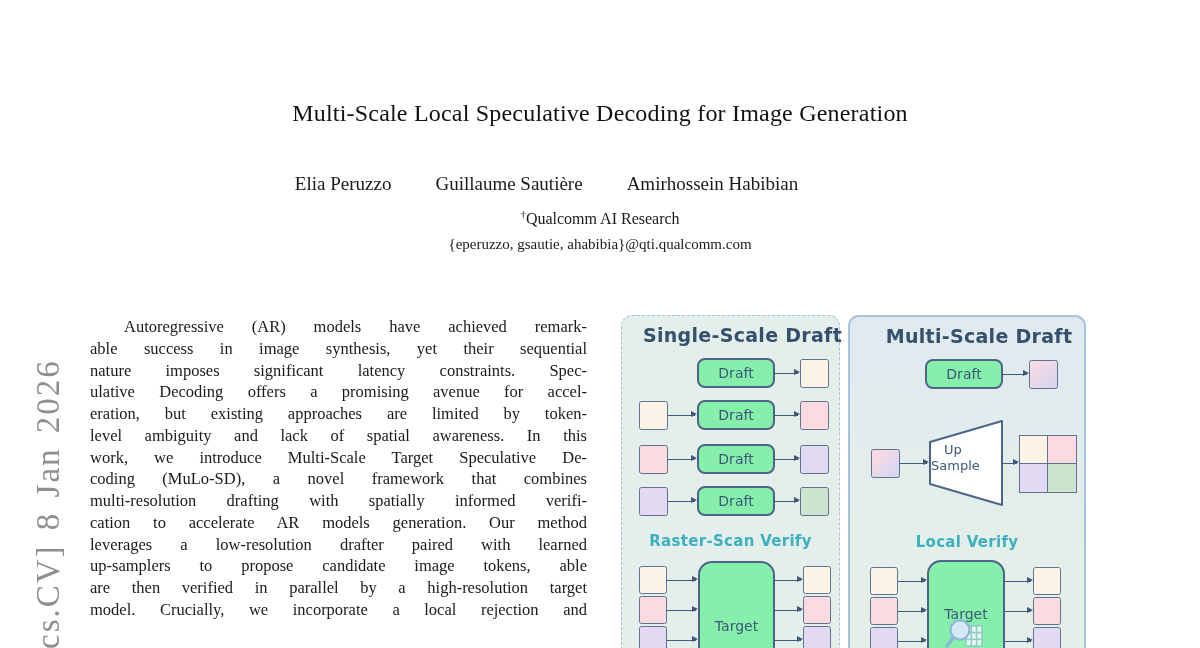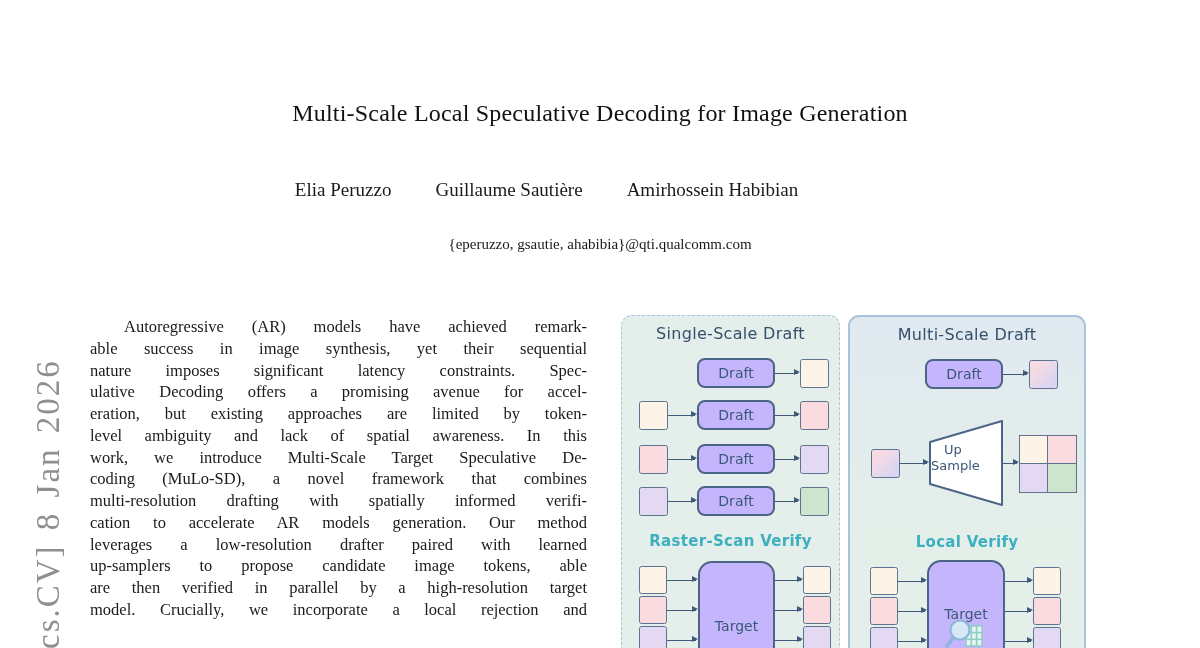--- a/index.html
+++ b/index.html
@@ -5,21 +5,21 @@
   * { margin:0; padding:0; box-sizing:border-box; }
   html,body { background:#ffffff; }
   .page {
     position:relative; width:1200px; height:648px; overflow:hidden;
     background:#ffffff; font-family:"Liberation Serif", serif; color:#1a1a1a;
   }
 
   
   .title { position:absolute; top:100px; left:0; width:1200px; text-align:center;
            font-size:24px; color:#111; letter-spacing:.2px; }
-  .authors { position:absolute; top:179px; left:0; width:1093px;
+  .authors { position:absolute; top:173px; left:0; width:1093px;
              display:flex; justify-content:center; gap:44px; font-size:19px; }
   .affil { position:absolute; top:208px; left:0; width:1200px; text-align:center; font-size:16px; }
   .affil sup { font-size:11px; }
   .email { position:absolute; top:236px; left:0; width:1200px; text-align:center; font-size:15px; }
 
   
   .arxiv-stamp {
     position:absolute; left:30px; top:662px; transform:rotate(-90deg); transform-origin:0 0;
     font-size:33px; color:#8f8f8f; white-space:nowrap; letter-spacing:2px; word-spacing:4px;
   }
@@ -31,28 +31,28 @@
   .abstract .line.indent { padding-left:34px; }
 
   
   .figure { position:absolute; left:615px; top:315px; width:485px; height:360px;
             font-family:"DejaVu Sans", sans-serif; }
   .panel { position:absolute; top:0; height:352px; border-radius:11px;
            background:var(--panel-bg,#e4eeeb); }
   .panel.dashed { left:6px;  width:219px; border:1.6px dashed var(--panel-border,#a9c3da); }
   .panel.solid  { left:233px; width:238px; border:2.5px solid var(--panel-border,#a9c3da);
                   background:linear-gradient(180deg,#e0e9f0 0%, #e4efe9 65%); }
-  .panel-title { position:absolute; top:8px; left:0; width:100%; text-align:center;
-                 font-size:16px; font-weight:normal; color:var(--navy-header,#35506d);
+  .panel-title { position:absolute; top:8px; left:12px; width:100%; text-align:center;
+                 font-size:19px; font-weight:bold; color:var(--navy-header,#35506d);
                  letter-spacing:.3px; }
   .verify-title { position:absolute; top:216px; left:0; width:100%; text-align:center;
                   font-size:15px; font-weight:bold; color:var(--teal-header,#3cb0bf);
                   letter-spacing:.3px; }
 
-  .box { position:absolute; background:#c4b5fd; border:2px solid var(--shape-border,#4c6586);
+  .box { position:absolute; background:#86efac; border:2px solid var(--shape-border,#4c6586);
          border-radius:8px; display:flex; align-items:center; justify-content:center;
          font-size:14px; color:var(--box-text,#3b5878); }
   .box.target { border-radius:14px; flex-direction:column; justify-content:flex-start; }
   .target-label { margin-top:54px; font-size:14px; color:var(--box-text,#3b5878); }
   .panel.dashed .target-label { margin-top:55px; }
 
   .sq { position:absolute; width:29px; height:29px; border:1.5px solid #5d7390; border-radius:2.5px; }
   .sq.small { width:28px; height:28px; }
 
   .grid2 { position:absolute; display:grid; grid-template-columns:29px 29px;
@@ -78,20 +78,21 @@
 <div class="page">
 
   <div class="arxiv-stamp">[cs.CV] 8 Jan 2026</div>
 
   <div class="title">Multi-Scale Local Speculative Decoding for Image Generation</div>
   <div class="authors">
     <span>Elia Peruzzo</span>
     <span>Guillaume Sautière</span>
     <span>Amirhossein Habibian</span>
   </div>
+  <div class="affil"><sup>†</sup><span>Qualcomm AI Research</span></div>
   <div class="email">{eperuzzo, gsautie, ahabibia}@qti.qualcomm.com</div>
 
   <div class="abstract">
     <div class="line indent">Autoregressive (AR) models have achieved remark-</div>
     <div class="line">able success in image synthesis, yet their sequential</div>
     <div class="line">nature imposes significant latency constraints. Spec-</div>
     <div class="line">ulative Decoding offers a promising avenue for accel-</div>
     <div class="line">eration, but existing approaches are limited by token-</div>
     <div class="line">level ambiguity and lack of spatial awareness. In this</div>
     <div class="line">work, we introduce Multi-Scale Target Speculative De-</div>

